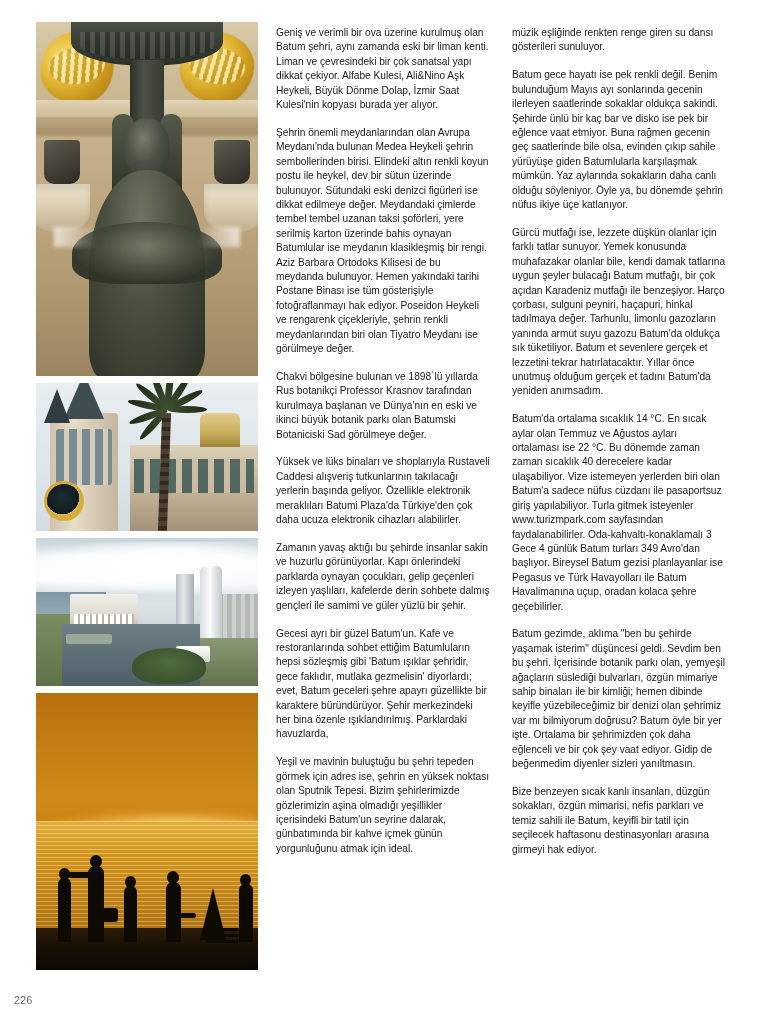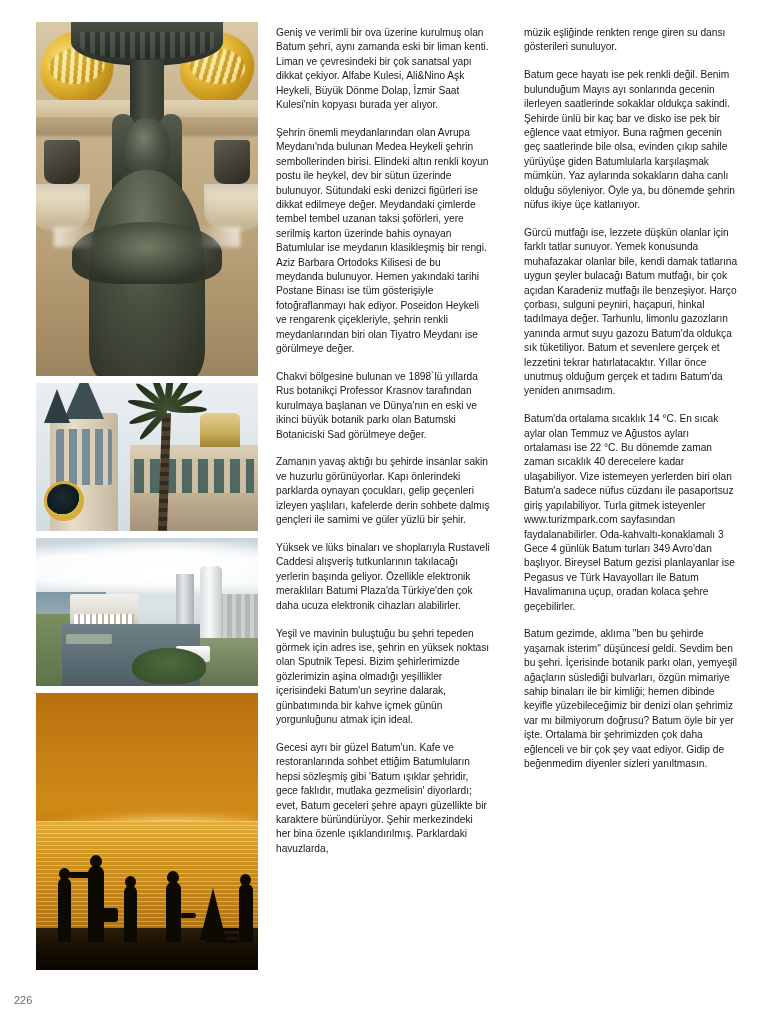--- a/index.html
+++ b/index.html
@@ -250,21 +250,21 @@
     top: 26px;
     width: 214px;
     font-size: 10.2px;
     line-height: 14.4px;
     color: #191919;
     letter-spacing: -0.02px;
     text-align: left;
     font-family: "Liberation Sans", sans-serif;
   }
   .col-mid   { left: 276px; }
-  .col-right { left: 524px; }
+  .col-right { left: 512px; }
 
   .text-col p { margin: 0 0 13.5px 0; }
   .text-col p:last-child { margin-bottom: 0; }
 
   
   .page-number {
     position: absolute;
     left: 14px;
     bottom: 18px;
     font-size: 11px;
@@ -366,29 +366,30 @@
       <div class="ss-fig" style="left:203px; width:14px; height:58px; border-radius:6px 6px 0 0;"></div>
       <div class="ss-head" style="left:204px; bottom:84px; width:11px; height:12px;"></div>
     </figure>
 
   </div>
 
   <div class="text-col col-mid">
     <p>Geniş ve verimli bir ova üzerine kurulmuş olan Batum şehri, aynı zamanda eski bir liman kenti. Liman ve çevresindeki bir çok sanatsal yapı dikkat çekiyor. Alfabe Kulesi, Ali&amp;Nino Aşk Heykeli, Büyük Dönme Dolap, İzmir Saat Kulesi'nin kopyası burada yer alıyor.</p>
     <p>Şehrin önemli meydanlarından olan Avrupa Meydanı'nda bulunan Medea Heykeli şehrin sembollerinden birisi. Elindeki altın renkli koyun postu ile heykel, dev bir sütun üzerinde bulunuyor. Sütundaki eski denizci figürleri ise dikkat edilmeye değer. Meydandaki çimlerde tembel tembel uzanan taksi şoförleri, yere serilmiş karton üzerinde bahis oynayan Batumlular ise meydanın klasikleşmiş bir rengi. Aziz Barbara Ortodoks Kilisesi de bu meydanda bulunuyor. Hemen yakındaki tarihi Postane Binası ise tüm gösterişiyle fotoğraflanmayı hak ediyor. Poseidon Heykeli ve rengarenk çiçekleriyle, şehrin renkli meydanlarından biri olan Tiyatro Meydanı ise görülmeye değer.</p>
     <p>Chakvi bölgesine bulunan ve 1898`lü yıllarda Rus botanikçi Professor Krasnov tarafından kurulmaya başlanan ve Dünya'nın en eski ve ikinci büyük botanik parkı olan Batumski Botaniciski Sad görülmeye değer.</p>
+    <p>Yüksek ve lüks binaları ve shoplarıyla Rustaveli Caddesi alışveriş tutkunlarının takılacağı yerlerin başında geliyor. Özellikle elektronik meraklıları Batumi Plaza'da Türkiye'den çok daha ucuza elektronik cihazları alabilirler.</p>
     <p>Zamanın yavaş aktığı bu şehirde insanlar sakin ve huzurlu görünüyorlar. Kapı önlerindeki parklarda oynayan çocukları, gelip geçenleri izleyen yaşlıları, kafelerde derin sohbete dalmış gençleri ile samimi ve güler yüzlü bir şehir.</p>
-    <p>Yüksek ve lüks binaları ve shoplarıyla Rustaveli Caddesi alışveriş tutkunlarının takılacağı yerlerin başında geliyor. Özellikle elektronik meraklıları Batumi Plaza'da Türkiye'den çok daha ucuza elektronik cihazları alabilirler.</p>
+    <p>Gecesi ayrı bir güzel Batum'un. Kafe ve restoranlarında sohbet ettiğim Batumluların hepsi sözleşmiş gibi 'Batum ışıklar şehridir, gece faklıdır, mutlaka gezmelisin' diyorlardı; evet, Batum geceleri şehre apayrı güzellikte bir karaktere büründürüyor. Şehir merkezindeki her bina özenle ışıklandırılmış. Parklardaki havuzlarda,</p>
     <p>Yeşil ve mavinin buluştuğu bu şehri tepeden görmek için adres ise, şehrin en yüksek noktası olan Sputnik Tepesi. Bizim şehirlerimizde gözlerimizin aşina olmadığı yeşillikler içerisindeki Batum'un seyrine dalarak, günbatımında bir kahve içmek günün yorgunluğunu atmak için ideal.</p>
-    <p>Gecesi ayrı bir güzel Batum'un. Kafe ve restoranlarında sohbet ettiğim Batumluların hepsi sözleşmiş gibi 'Batum ışıklar şehridir, gece faklıdır, mutlaka gezmelisin' diyorlardı; evet, Batum geceleri şehre apayrı güzellikte bir karaktere büründürüyor. Şehir merkezindeki her bina özenle ışıklandırılmış. Parklardaki havuzlarda,</p>
   </div>
 
   <div class="text-col col-right">
     <p>müzik eşliğinde renkten renge giren su dansı gösterileri sunuluyor.</p>
     <p>Batum gece hayatı ise pek renkli değil. Benim bulunduğum Mayıs ayı sonlarında gecenin ilerleyen saatlerinde sokaklar oldukça sakindi. Şehirde ünlü bir kaç bar ve disko ise pek bir eğlence vaat etmiyor. Buna rağmen gecenin geç saatlerinde bile olsa, evinden çıkıp sahile yürüyüşe giden Batumlularla karşılaşmak mümkün. Yaz aylarında sokakların daha canlı olduğu söyleniyor. Öyle ya, bu dönemde şehrin nüfus ikiye üçe katlanıyor.</p>
     <p>Gürcü mutfağı ise, lezzete düşkün olanlar için farklı tatlar sunuyor. Yemek konusunda muhafazakar olanlar bile, kendi damak tatlarına uygun şeyler bulacağı Batum mutfağı, bir çok açıdan Karadeniz mutfağı ile benzeşiyor. Harço çorbası, sulguni peyniri, haçapuri, hinkal tadılmaya değer. Tarhunlu, limonlu gazozların yanında armut suyu gazozu Batum'da oldukça sık tüketiliyor. Batum et sevenlere gerçek et lezzetini tekrar hatırlatacaktır. Yıllar önce unutmuş olduğum gerçek et tadını Batum'da yeniden anımsadım.</p>
     <p>Batum'da ortalama sıcaklık 14 °C. En sıcak aylar olan Temmuz ve Ağustos ayları ortalaması ise 22 °C. Bu dönemde zaman zaman sıcaklık 40 derecelere kadar ulaşabiliyor. Vize istemeyen yerlerden biri olan Batum'a sadece nüfus cüzdanı ile pasaportsuz giriş yapılabiliyor. Turla gitmek isteyenler www.turizmpark.com sayfasından faydalanabilirler. Oda-kahvaltı-konaklamalı 3 Gece 4 günlük Batum turları 349 Avro'dan başlıyor. Bireysel Batum gezisi planlayanlar ise Pegasus ve Türk Havayolları ile Batum Havalimanına uçup, oradan kolaca şehre geçebilirler.</p>
     <p>Batum gezimde, aklıma "ben bu şehirde yaşamak isterim" düşüncesi geldi. Sevdim ben bu şehri. İçerisinde botanik parkı olan, yemyeşil ağaçların süslediği bulvarları, özgün mimariye sahip binaları ile bir kimliği; hemen dibinde keyifle yüzebileceğimiz bir denizi olan şehrimiz var mı bilmiyorum doğrusu? Batum öyle bir yer işte. Ortalama bir şehrimizden çok daha eğlenceli ve bir çok şey vaat ediyor. Gidip de beğenmedim diyenler sizleri yanıltmasın.</p>
+    <p>Bize benzeyen sıcak kanlı insanları, düzgün sokakları, özgün mimarisi, nefis parkları ve temiz sahili ile Batum, keyifli bir tatil için seçilecek haftasonu destinasyonları arasına girmeyi hak ediyor.</p>
   </div>
 
   <div class="page-number">226</div>
 
 </div>
 
 </body></html>

